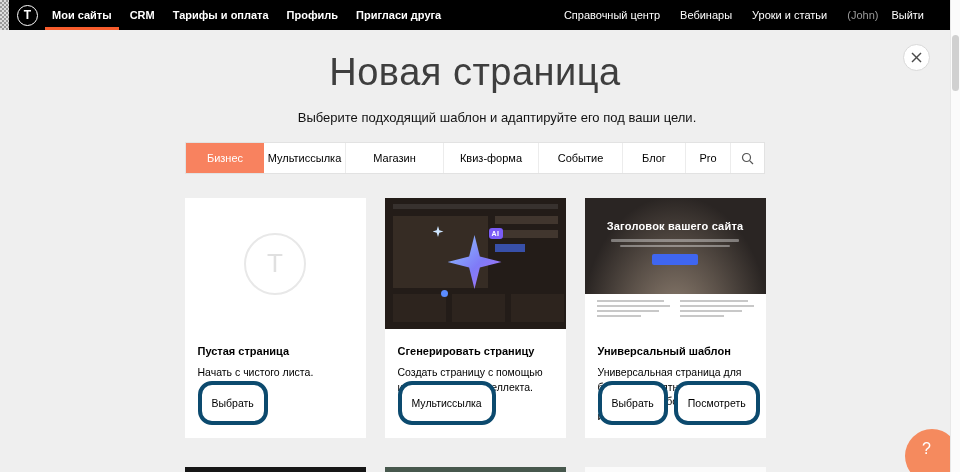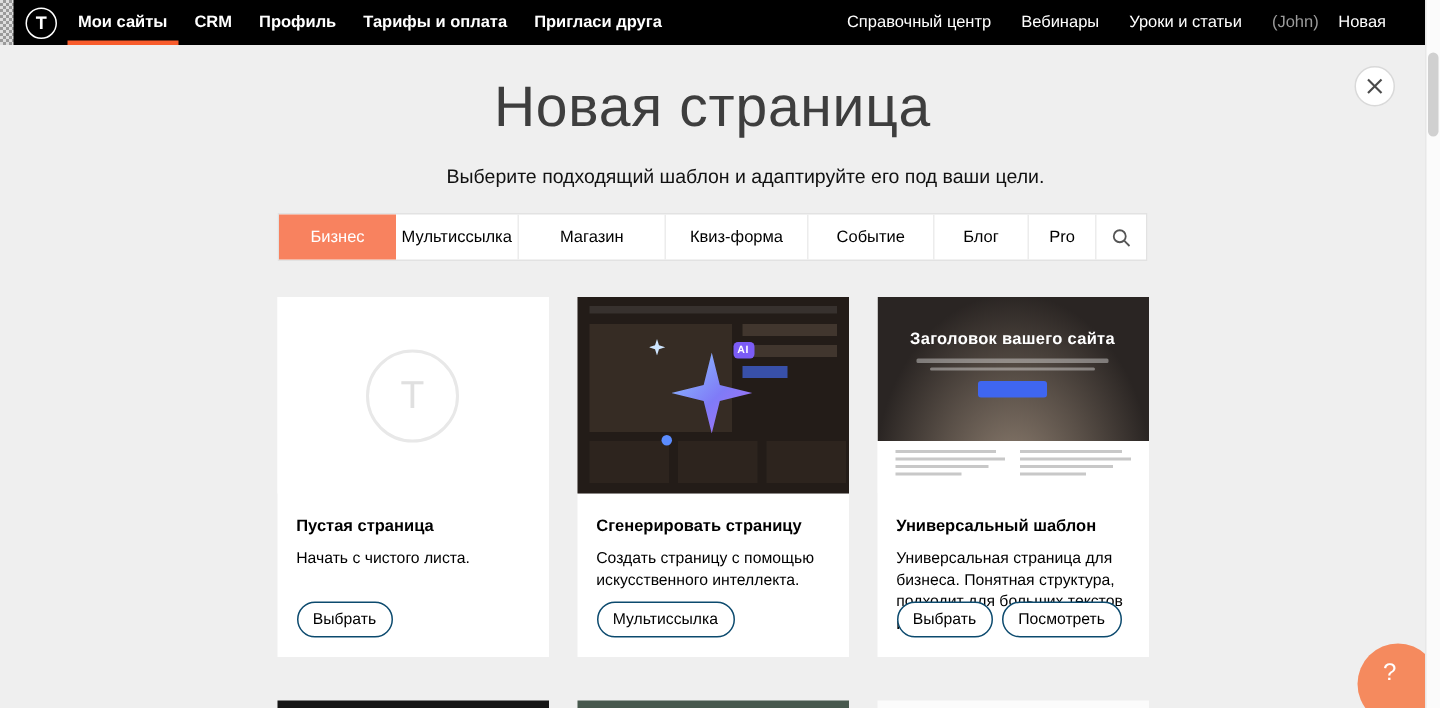--- a/index.html
+++ b/index.html
@@ -69,21 +69,21 @@
 
   
   .cards { width:581px; margin:24px auto 0; display:flex; gap:19px; }
   .card { width:181px; height:240px; background:#fff; position:relative; }
   .thumb { height:131px; position:relative; overflow:hidden; }
   .card-body { padding:14px 13px 0; }
   .card-body h3 { font-size:11px; font-weight:700; margin:2px 0 8px; color:#000; }
   .card-body p  { font-size:10.5px; line-height:1.4; color:#000; }
   .card-actions { position:absolute; bottom:13px; left:13px; display:flex; gap:6px; }
   .btn {
-    height:24px; padding:0 10px; border:1px solid #0c4a6e; border-radius:14px;
+    height:44px; padding:0 10px; border:4px solid #0c4a6e; border-radius:14px;
     background:#fff; font-size:10.5px; color:#000; cursor:pointer;
     font-family:inherit;
   }
 
   
   .thumb-blank { background:#fff; display:flex; align-items:center; justify-content:center; }
   .watermark {
     width:62px; height:62px; border:2px solid #e8e8e8; border-radius:50%;
     display:flex; align-items:center; justify-content:center;
     color:#e0e0e0; font-size:26px; font-weight:400;
@@ -158,29 +158,29 @@
 <body>
 
 <header class="topbar">
   <div class="edge-pattern"></div>
   <div class="logo">
     <span>T</span>
   </div>
   <nav class="nav-left">
     <a class="active">Мои сайты</a>
     <a>CRM</a>
+    <a>Тарифы и оплата</a>
     <a>Профиль</a>
-    <a>Тарифы и оплата</a>
     <a>Пригласи друга</a>
   </nav>
   <nav class="nav-right">
     <a>Справочный центр</a>
     <a>Вебинары</a>
     <a>Уроки и статьи</a>
-    <span class="user-box"><span class="user-name">(John)</span><a class="logout">Новая</a></span>
+    <span class="user-box"><span class="user-name">(John)</span><a class="logout">Выйти</a></span>
   </nav>
 </header>
 
 <main class="page">
 
   <button class="close-btn">
     <svg width="11" height="11" viewBox="0 0 11 11">
       <line x1="1" y1="1" x2="10" y2="10" stroke="#4a4a4a" stroke-width="1.4"></line>
       <line x1="10" y1="1" x2="1" y2="10" stroke="#4a4a4a" stroke-width="1.4"></line>
     </svg>

